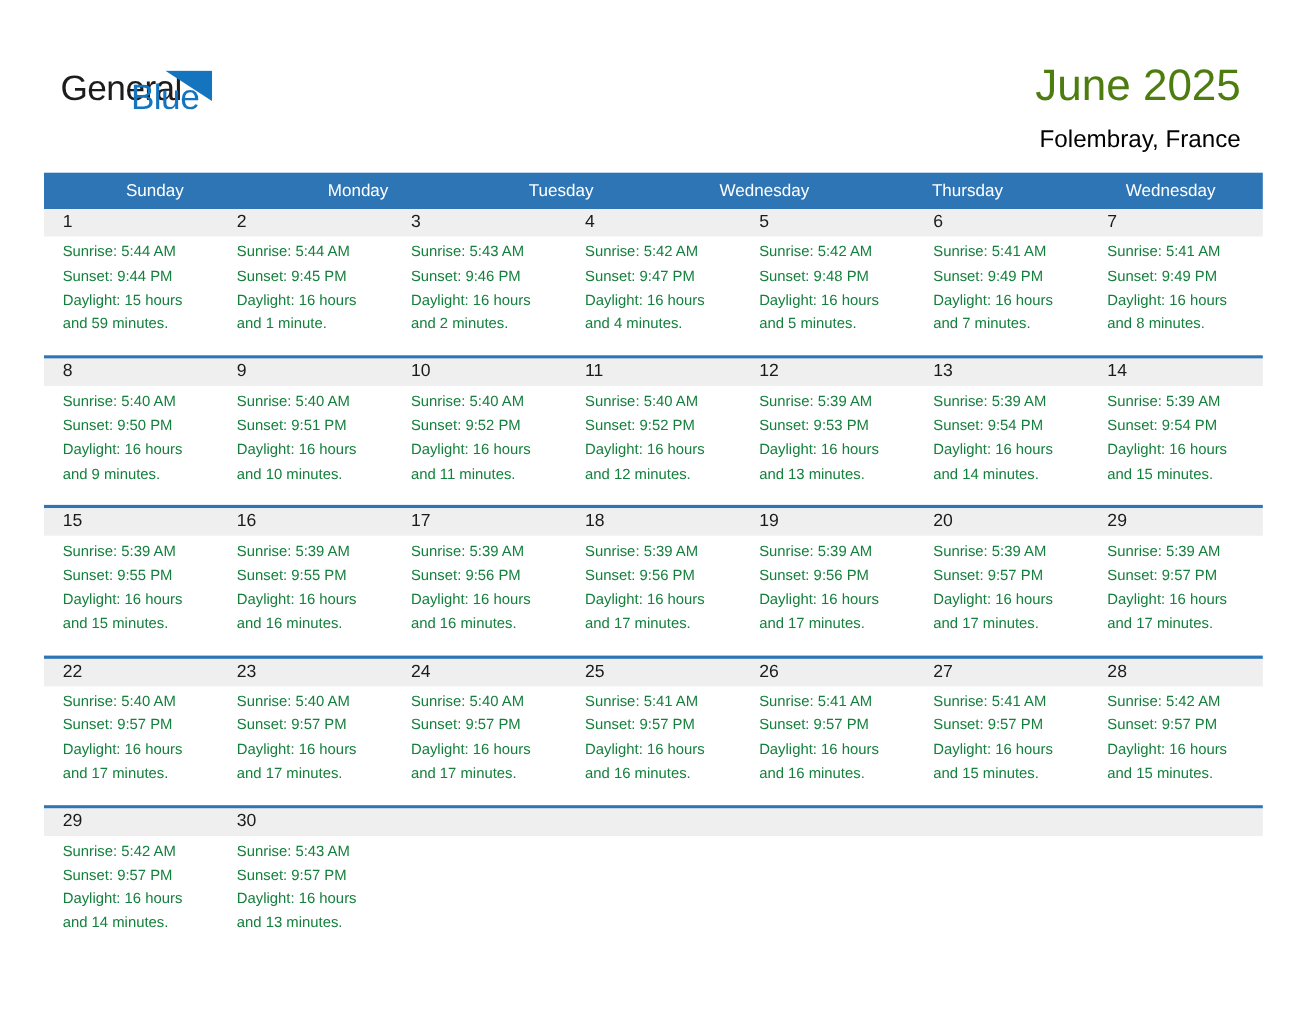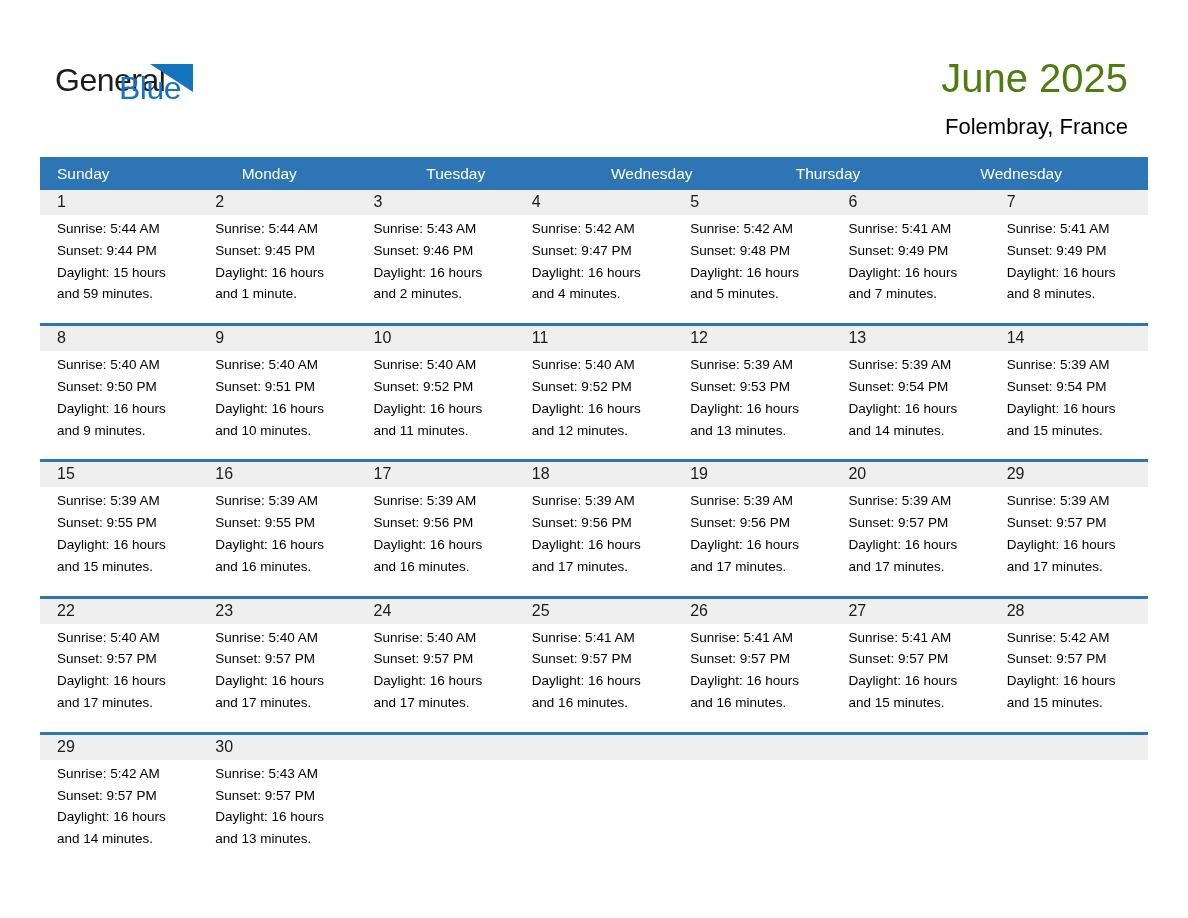--- a/index.html
+++ b/index.html
@@ -20,29 +20,29 @@
   
   .title { position:absolute; right:60px; top:56px; font-size:40px; color:#4d7c0f;
            font-weight:400; text-align:right; }
   .subtitle { position:absolute; right:60px; top:114px; font-size:22px; color:#000;
               font-weight:400; text-align:left; }
 
   
   .calendar { position:absolute; left:40px; top:157px; width:1108px; }
   .weekday-row { display:flex; background:var(--accent); height:33px; }
   .weekday-cell { flex:1 1 0; color:#ffffff; font-size:15.5px; line-height:33px;
-                  padding-left:17px; font-weight:400; }
+                  padding-left:17px; font-weight:400;text-align:center; }
 
   .week { }
   .week + .week { margin-top:9px; border-top:3px solid var(--accent); }
   .num-row { display:flex; background:var(--strip); }
   .num-cell { flex:1 1 0; font-size:16px; color:#1b1b1b; padding:3px 0 2px 17px;
               min-height:25px; }
   .det-row { display:flex; }
-  .det-cell { flex:1 1 0; padding:3px 8px 9px 17px; font-size:13.5px; color:#000000;
+  .det-cell { flex:1 1 0; padding:3px 8px 9px 17px; font-size:13.5px; color:#15803d;
               line-height:21.8px; }
 </style>
 </head>
 <body>
 
 <div class="page">
 
   <div class="logo">
     <div class="logo-general">General</div>
     <div class="logo-triangle"></div>

